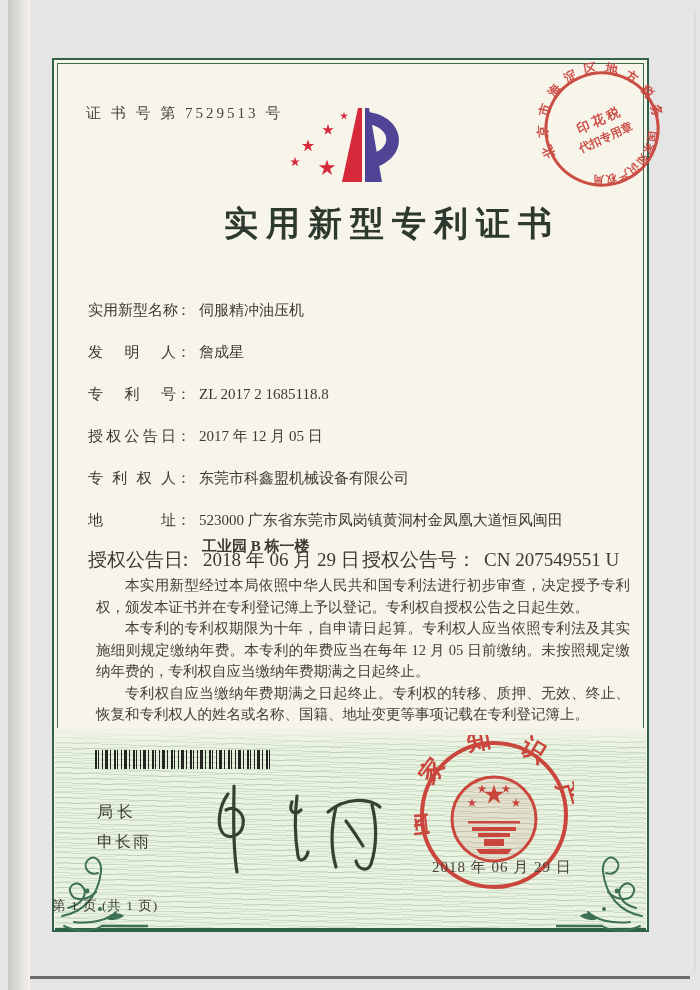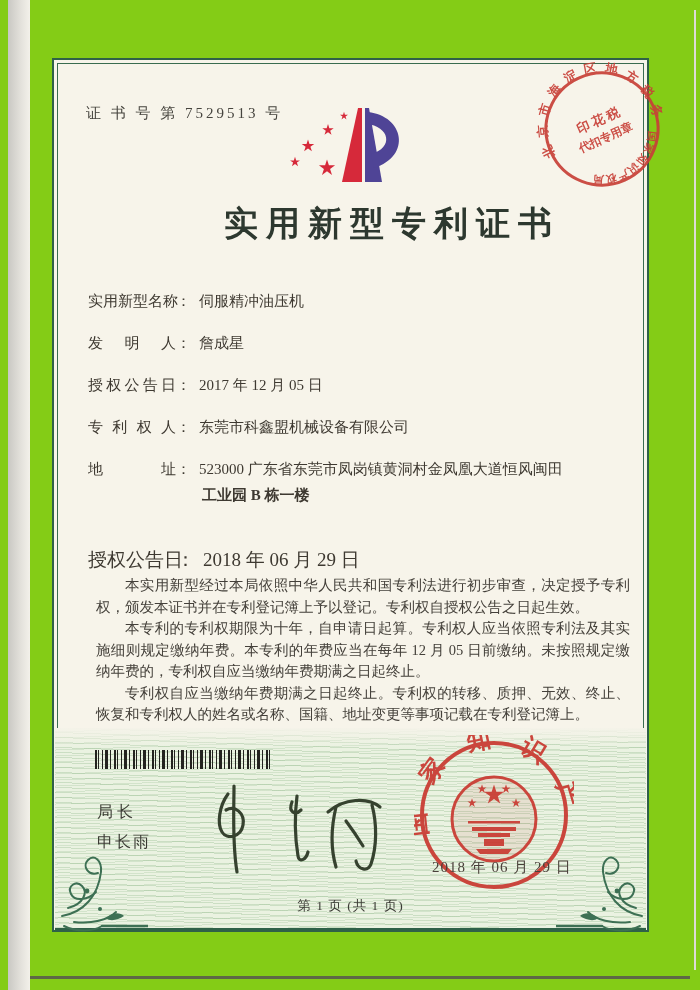--- a/index.html
+++ b/index.html
@@ -2,21 +2,21 @@
 <html><head>
 <meta charset="utf-8">
 <style>
   html,body{margin:0;padding:0;}
   body{
     width:700px;height:990px;
     background:#fcfbf7;
     font-family:"Liberation Serif","DejaVu Serif",serif;
     position:relative;overflow:hidden;
   }
-  .sheet{position:absolute;left:0;top:0;width:700px;height:990px;background:#84cc16;}
+  .sheet{position:absolute;left:0;top:0;width:700px;height:990px;background:#e5e5e5;}
   .scan-strip{position:absolute;left:8px;top:0;width:22px;height:990px;
     background:linear-gradient(90deg,#c9c8c3,#e4e2dc 60%,#f3f1ea);}
   .scan-bottom{position:absolute;left:30px;top:976px;width:660px;height:3px;background:#57564f;opacity:.85;}
   .scan-right{position:absolute;left:694px;top:10px;width:2px;height:960px;background:#dddbd4;}
 
   .frame{position:absolute;left:52px;top:58px;width:597px;height:874px;
     border:2px solid #2f6148;background:#f7f4ea;box-sizing:border-box;}
   .frame-inner{position:absolute;left:3px;top:3px;right:3px;bottom:3px;
     border:1px solid #3a6c50;}
 
@@ -25,21 +25,21 @@
     background:
       linear-gradient(180deg,#f5f3e9 0,rgba(245,243,233,0) 20px),
       repeating-linear-gradient(2deg,rgba(130,176,125,.30) 0 1px,rgba(0,0,0,0) 1px 5px),
       repeating-linear-gradient(-2deg,rgba(130,176,125,.22) 0 1px,rgba(0,0,0,0) 1px 6px),
       #eaf2e1;}
 
   .cert-no{position:absolute;left:86px;top:104px;font-size:15px;letter-spacing:3px;color:#46443e;}
   .title{position:absolute;left:52px;top:201px;width:680px;text-align:center;
     font-size:34px;font-weight:600;letter-spacing:8px;color:#2d382f;}
 
-  .fields{position:absolute;left:88px;top:290px;width:548px;color:#3e3931;font-size:15px;}
+  .fields{position:absolute;left:88px;top:299px;width:548px;color:#3e3931;font-size:15px;}
   .frow{margin-bottom:20px;line-height:22px;white-space:nowrap;}
   .flabel{display:inline-block;width:88px;text-align:justify;text-align-last:justify;
     vertical-align:top;}
   .fcolon{display:inline-block;margin-right:8px;}
   .fvalue{display:inline-block;vertical-align:top;white-space:normal;}
   .addr2{margin-left:114px;line-height:22px;margin-top:-16px;margin-bottom:18px;font-weight:bold;}
   .grant-row{position:absolute;left:88px;top:549px;width:548px;line-height:22px;font-size:19px;color:#3e3931;white-space:nowrap;}
   .grant-right{position:absolute;left:274px;top:0;}
 
   .body-text{position:absolute;left:96px;top:575px;width:534px;
@@ -48,21 +48,21 @@
 
   .barcode{position:absolute;left:95px;top:750px;width:176px;height:19px;
     background:
       repeating-linear-gradient(90deg,#23231f 0 2px,rgba(0,0,0,0) 2px 3px,#23231f 3px 4px,rgba(0,0,0,0) 4px 7px,#23231f 7px 8px,rgba(0,0,0,0) 8px 10px,#23231f 10px 13px,rgba(0,0,0,0) 13px 15px,#23231f 15px 16px,rgba(0,0,0,0) 16px 19px);}
 
   .director-title{position:absolute;left:97px;top:802px;font-size:16px;letter-spacing:4px;color:#3a3a33;}
   .director-name{position:absolute;left:97px;top:832px;font-size:16px;letter-spacing:2px;color:#3a3a33;}
   .signature{position:absolute;left:200px;top:780px;}
   .seal{position:absolute;left:414px;top:735px;}
   .seal-date{position:absolute;left:432px;top:858px;font-size:15px;letter-spacing:1px;color:#4a403a;}
-  .footer{position:absolute;left:52px;top:897px;width:597px;text-align:center;
+  .footer{position:absolute;left:52px;top:897px;width:597px;text-align:left;
     font-size:13.5px;color:#3c3c36;letter-spacing:1px;}
 
   .logo{position:absolute;left:278px;top:104px;}
   .tax-stamp{position:absolute;left:535px;top:62px;transform:rotate(-24deg);}
   .flourish-left{position:absolute;left:56px;top:846px;}
   .flourish-right{position:absolute;left:556px;top:846px;transform:scaleX(-1);}
 </style>
 </head>
 <body>
 
@@ -148,33 +148,39 @@
   </svg>
 
   <div class="fields">
     <div class="frow">
       <span class="flabel">实用新型名称</span><span class="fcolon">：</span><span class="fvalue">伺服精冲油压机</span>
     </div>
     <div class="frow">
       <span class="flabel">发明人</span><span class="fcolon">：</span><span class="fvalue">詹成星</span>
     </div>
     <div class="frow">
+      <span class="flabel">专利号</span><span class="fcolon">：</span><span class="fvalue">ZL 2017 2 1685118.8</span>
+    </div>
+    <div class="frow">
       <span class="flabel">授权公告日</span><span class="fcolon">：</span><span class="fvalue">2017 年 12 月 05 日</span>
     </div>
     <div class="frow">
       <span class="flabel">专利权人</span><span class="fcolon">：</span><span class="fvalue">东莞市科鑫盟机械设备有限公司</span>
     </div>
     <div class="frow">
       <span class="flabel">地址</span><span class="fcolon">：</span><span class="fvalue">523000 广东省东莞市凤岗镇黄洞村金凤凰大道恒风闽田</span>
     </div>
     <div class="addr2">工业园 B 栋一楼</div>
   </div>
 
   <div class="grant-row">
     <span class="flabel">授权公告日</span><span class="fcolon">：</span><span class="fvalue">2018 年 06 月 29 日</span>
+    <span class="grant-right">
+      <span>授权公告号</span><span class="fcolon">：</span><span>CN 207549551 U</span>
+    </span>
   </div>
 
   <div class="body-text">
     <p>本实用新型经过本局依照中华人民共和国专利法进行初步审查，决定授予专利权，颁发本证书并在专利登记簿上予以登记。专利权自授权公告之日起生效。</p>
     <p>本专利的专利权期限为十年，自申请日起算。专利权人应当依照专利法及其实施细则规定缴纳年费。本专利的年费应当在每年 12 月 05 日前缴纳。未按照规定缴纳年费的，专利权自应当缴纳年费期满之日起终止。</p>
     <p>专利权自应当缴纳年费期满之日起终止。专利权的转移、质押、无效、终止、恢复和专利权人的姓名或名称、国籍、地址变更等事项记载在专利登记簿上。</p>
   </div>
 
   <div class="barcode"></div>
   <div class="director-title">局长</div>

